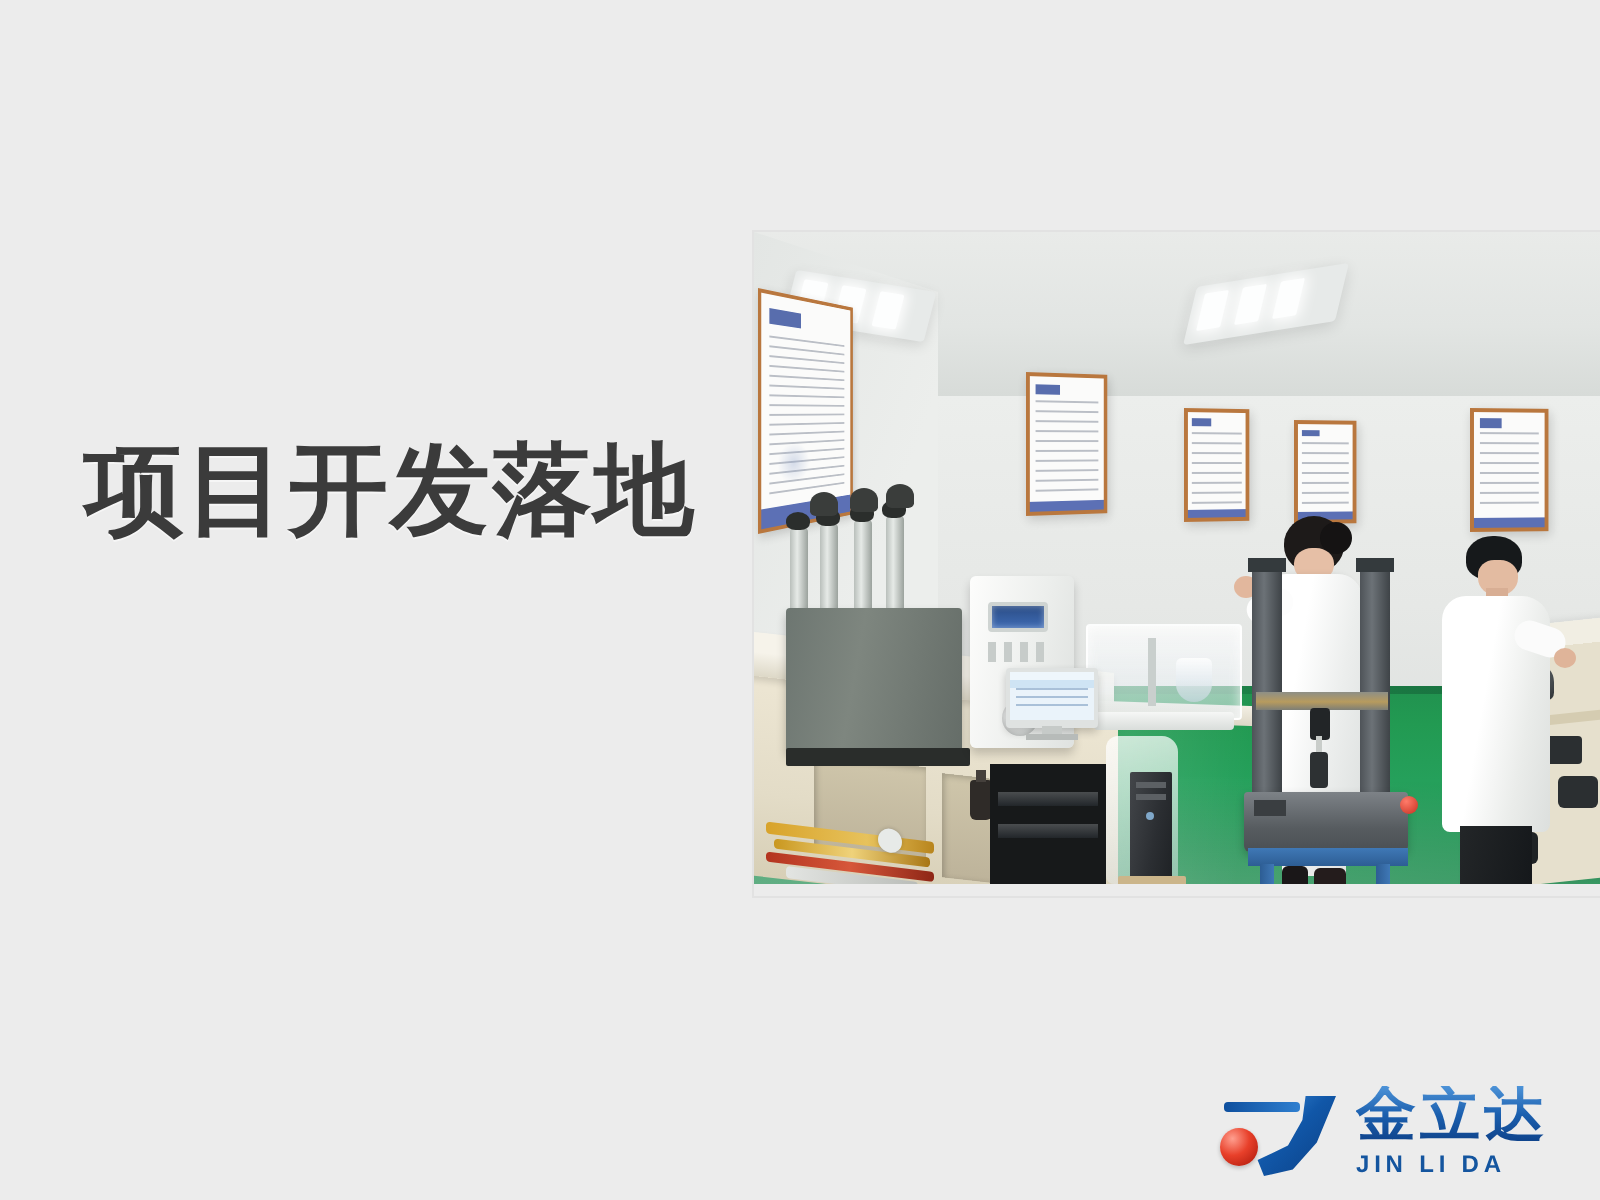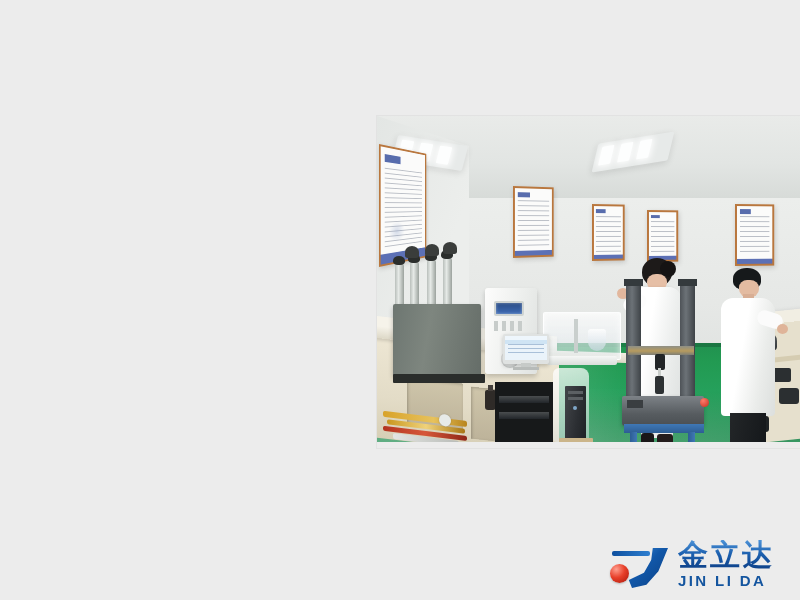--- a/index.html
+++ b/index.html
@@ -384,30 +384,31 @@
     box-shadow: 0 1px 2px rgba(0,0,0,.22);
   }
   #logo-text{ display:flex; flex-direction:column; justify-content:center; line-height:1;}
   #logo-cn{
     font-size:30px; font-weight:bold; letter-spacing:2px;
     background: linear-gradient(180deg,#4d93d8 0%, #1b5fae 48%, #0d3f86 100%);
     -webkit-background-clip:text; background-clip:text; color:transparent;
     -webkit-text-fill-color:transparent;
   }
   #logo-en{
-    font-size:15px; font-weight:bold; letter-spacing:2.4px;
+    font-size:12px; font-weight:bold; letter-spacing:2.4px;
     color:#14559f; margin-top:3px;
   }
 </style>
 </head>
 <body>
 
 <div id="slide">
 
   <div class="headline">
+    <span class="line1">项目开发落地</span>
   </div>
 
   <div id="photo">
 
     <div class="ceiling"></div>
     <div class="wall-back"></div>
     <div class="wall-left"></div>
     <div class="wall-skirt"></div>
 
     <div class="clight" id="clight1">

